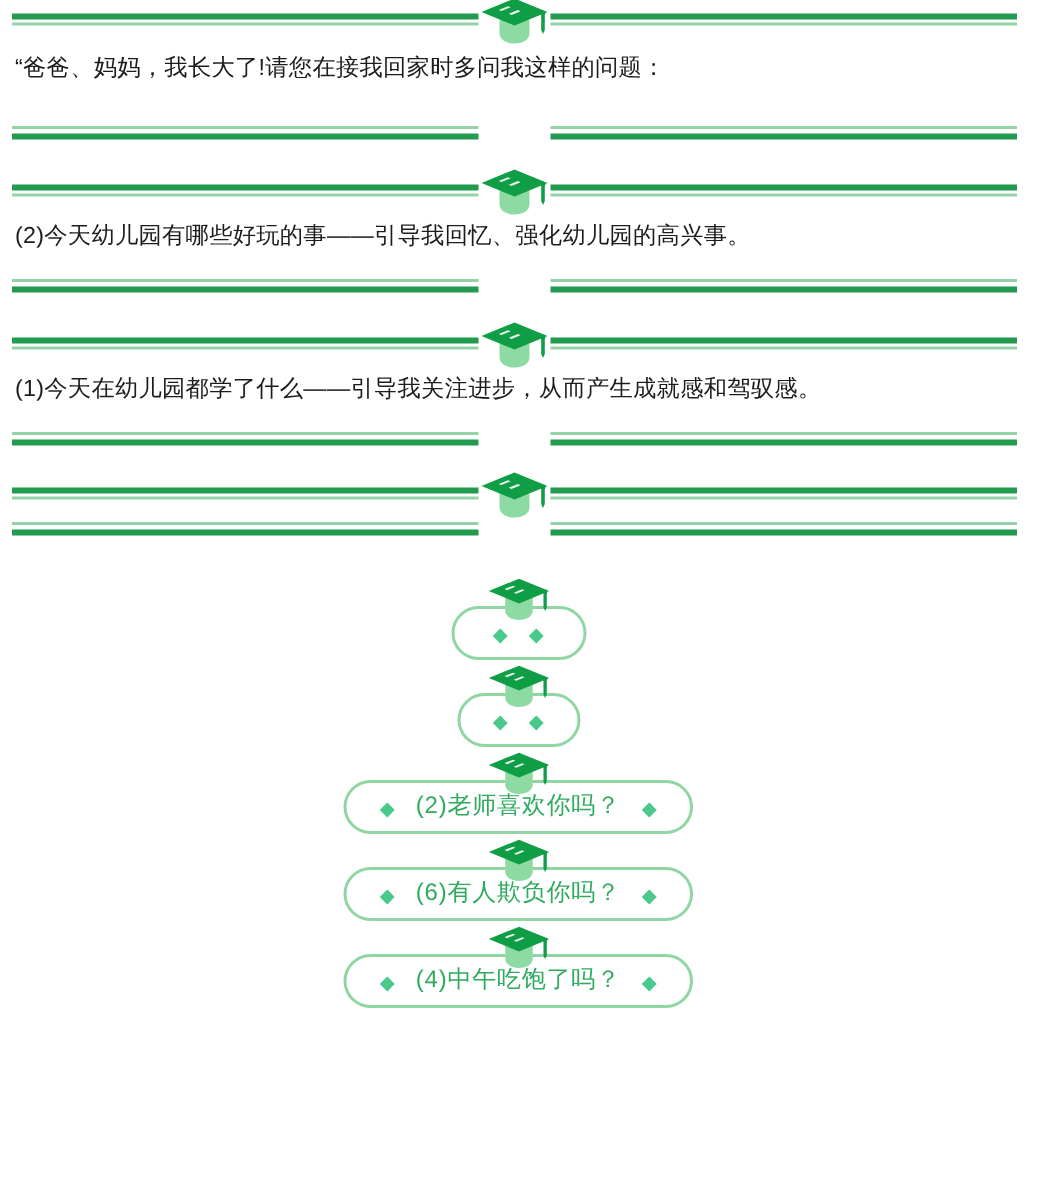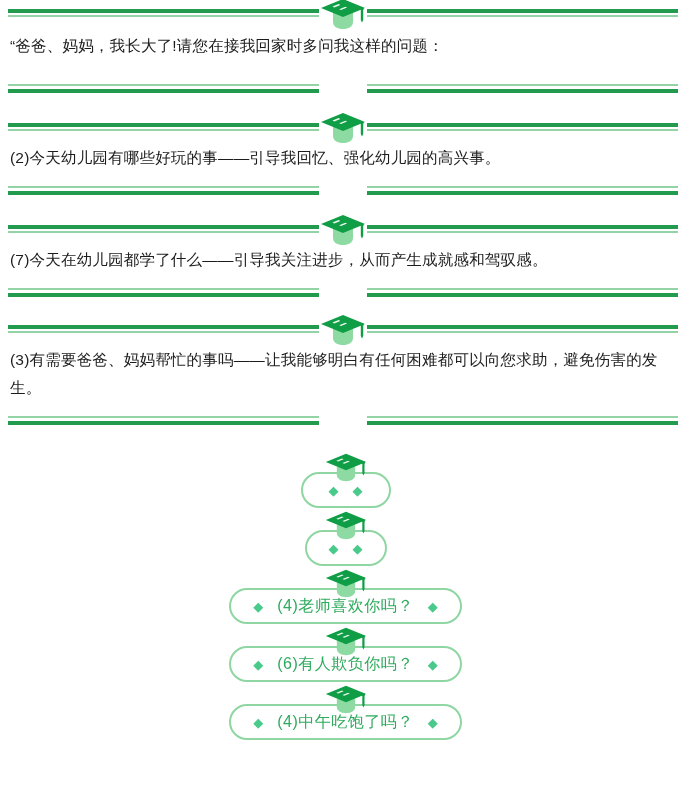--- a/index.html
+++ b/index.html
@@ -198,21 +198,21 @@
         <path d="M14 18 L14 27 C14 31.5 18.4 34 24 34 C29.6 34 34 31.5 34 27 L34 18 Z" fill="#8ddba2"></path>
         <path d="M24 4 L46 13 L24 22 L2 13 Z" fill="#0f9d45"></path>
         <path d="M44.2 13.8 L44.2 25 L43 27.6 L41.8 25 L41.8 13.8 Z" fill="#0f9d45"></path>
         <circle cx="43" cy="13.8" r="1.6" fill="#0f9d45"></circle>
         <path d="M13.5 11.6 L19.6 9.1 L21.4 9.9 L15.3 12.4 Z" fill="#ffffff" opacity="0.92"></path>
         <path d="M20.2 14.2 L26.3 11.7 L28.1 12.5 L22 15 Z" fill="#ffffff" opacity="0.92"></path>
       </svg>
     </span>
   </div>
 
-  <div class="para">(7)今天在幼儿园都学了什么——引导我关注进步，从而产生成就感和驾驭感。</div>
+  <div class="para">(1)今天在幼儿园都学了什么——引导我关注进步，从而产生成就感和驾驭感。</div>
 
   <div class="sep bottom">
     <div class="hair seg-l"></div>
     <div class="hair seg-r"></div>
     <div class="bar seg-l"></div>
     <div class="bar seg-r"></div>
   </div>
 
   <div class="spacer-b"></div>
 
@@ -226,21 +226,20 @@
         <path d="M14 18 L14 27 C14 31.5 18.4 34 24 34 C29.6 34 34 31.5 34 27 L34 18 Z" fill="#8ddba2"></path>
         <path d="M24 4 L46 13 L24 22 L2 13 Z" fill="#0f9d45"></path>
         <path d="M44.2 13.8 L44.2 25 L43 27.6 L41.8 25 L41.8 13.8 Z" fill="#0f9d45"></path>
         <circle cx="43" cy="13.8" r="1.6" fill="#0f9d45"></circle>
         <path d="M13.5 11.6 L19.6 9.1 L21.4 9.9 L15.3 12.4 Z" fill="#ffffff" opacity="0.92"></path>
         <path d="M20.2 14.2 L26.3 11.7 L28.1 12.5 L22 15 Z" fill="#ffffff" opacity="0.92"></path>
       </svg>
     </span>
   </div>
 
-  <div class="para">(3)有需要爸爸、妈妈帮忙的事吗——让我能够明白有任何困难都可以向您求助，避免伤害的发生。</div>
 
   <div class="sep bottom">
     <div class="hair seg-l"></div>
     <div class="hair seg-r"></div>
     <div class="bar seg-l"></div>
     <div class="bar seg-r"></div>
   </div>
 
 </div>
 
@@ -286,21 +285,21 @@
         <path d="M14 18 L14 27 C14 31.5 18.4 34 24 34 C29.6 34 34 31.5 34 27 L34 18 Z" fill="#8ddba2"></path>
         <path d="M24 4 L46 13 L24 22 L2 13 Z" fill="#0f9d45"></path>
         <path d="M44.2 13.8 L44.2 25 L43 27.6 L41.8 25 L41.8 13.8 Z" fill="#0f9d45"></path>
         <circle cx="43" cy="13.8" r="1.6" fill="#0f9d45"></circle>
         <path d="M13.5 11.6 L19.6 9.1 L21.4 9.9 L15.3 12.4 Z" fill="#ffffff" opacity="0.92"></path>
         <path d="M20.2 14.2 L26.3 11.7 L28.1 12.5 L22 15 Z" fill="#ffffff" opacity="0.92"></path>
       </svg>
     </span>
     <div class="pill">
       <span class="dia">◆</span>
-      <span class="txt">(4)老师喜欢你吗？</span>
+      <span class="txt">(2)老师喜欢你吗？</span>
       <span class="dia">◆</span>
     </div>
   </div>
 
   <div class="pill-row">
     <span class="pill-cap">
       <svg class="cap sm" viewBox="0 0 48 38" xmlns="http://www.w3.org/2000/svg">
         <path d="M14 18 L14 27 C14 31.5 18.4 34 24 34 C29.6 34 34 31.5 34 27 L34 18 Z" fill="#8ddba2"></path>
         <path d="M24 4 L46 13 L24 22 L2 13 Z" fill="#0f9d45"></path>
         <path d="M44.2 13.8 L44.2 25 L43 27.6 L41.8 25 L41.8 13.8 Z" fill="#0f9d45"></path>

